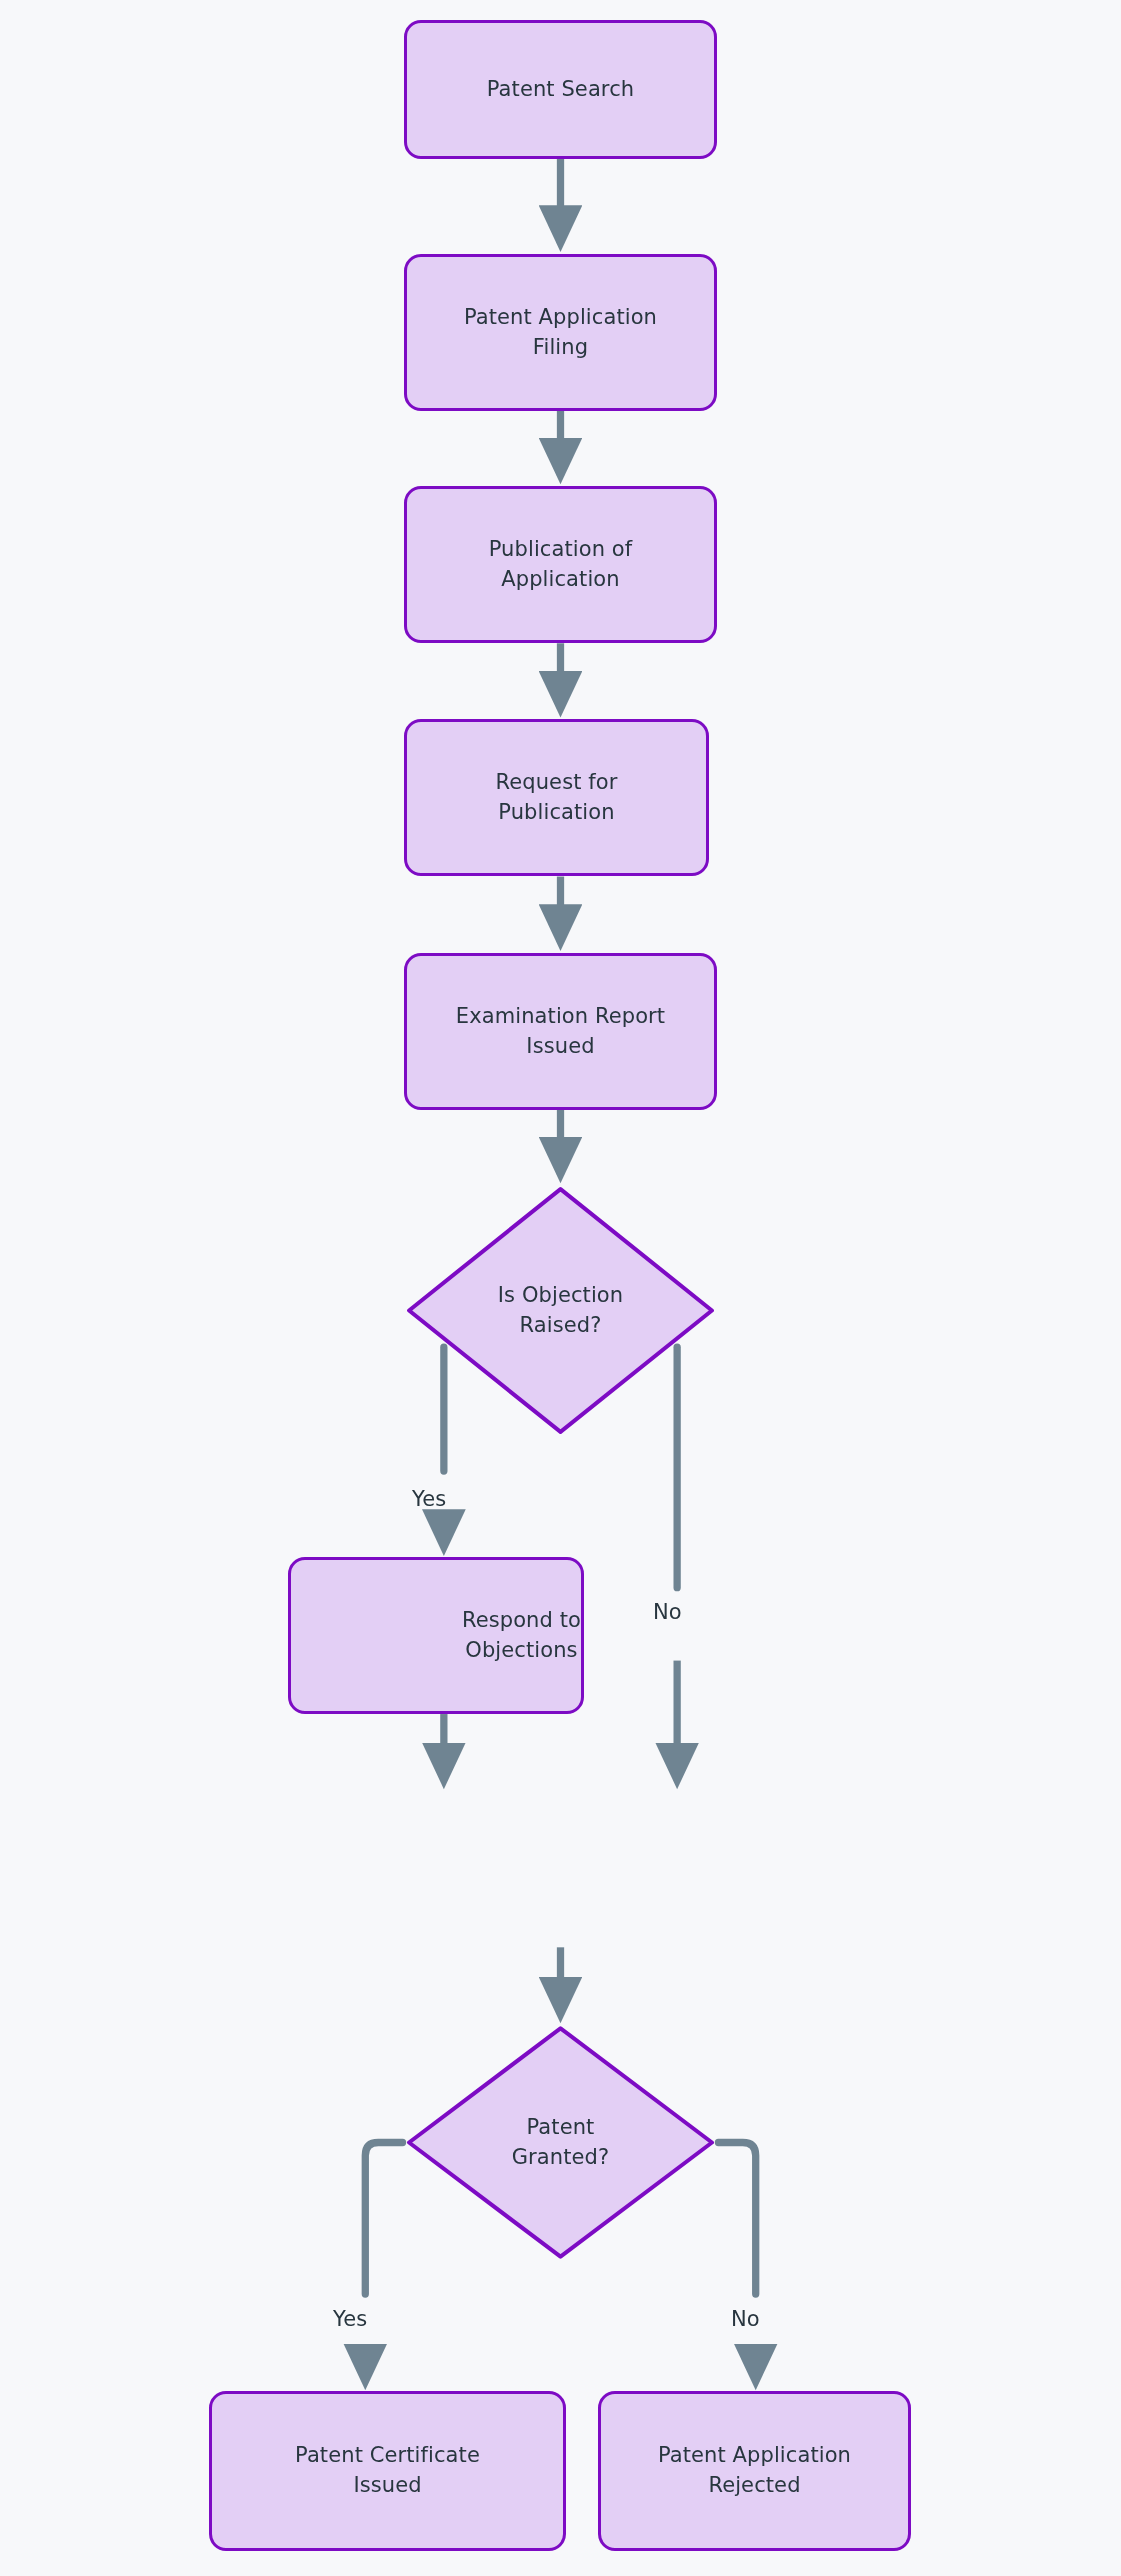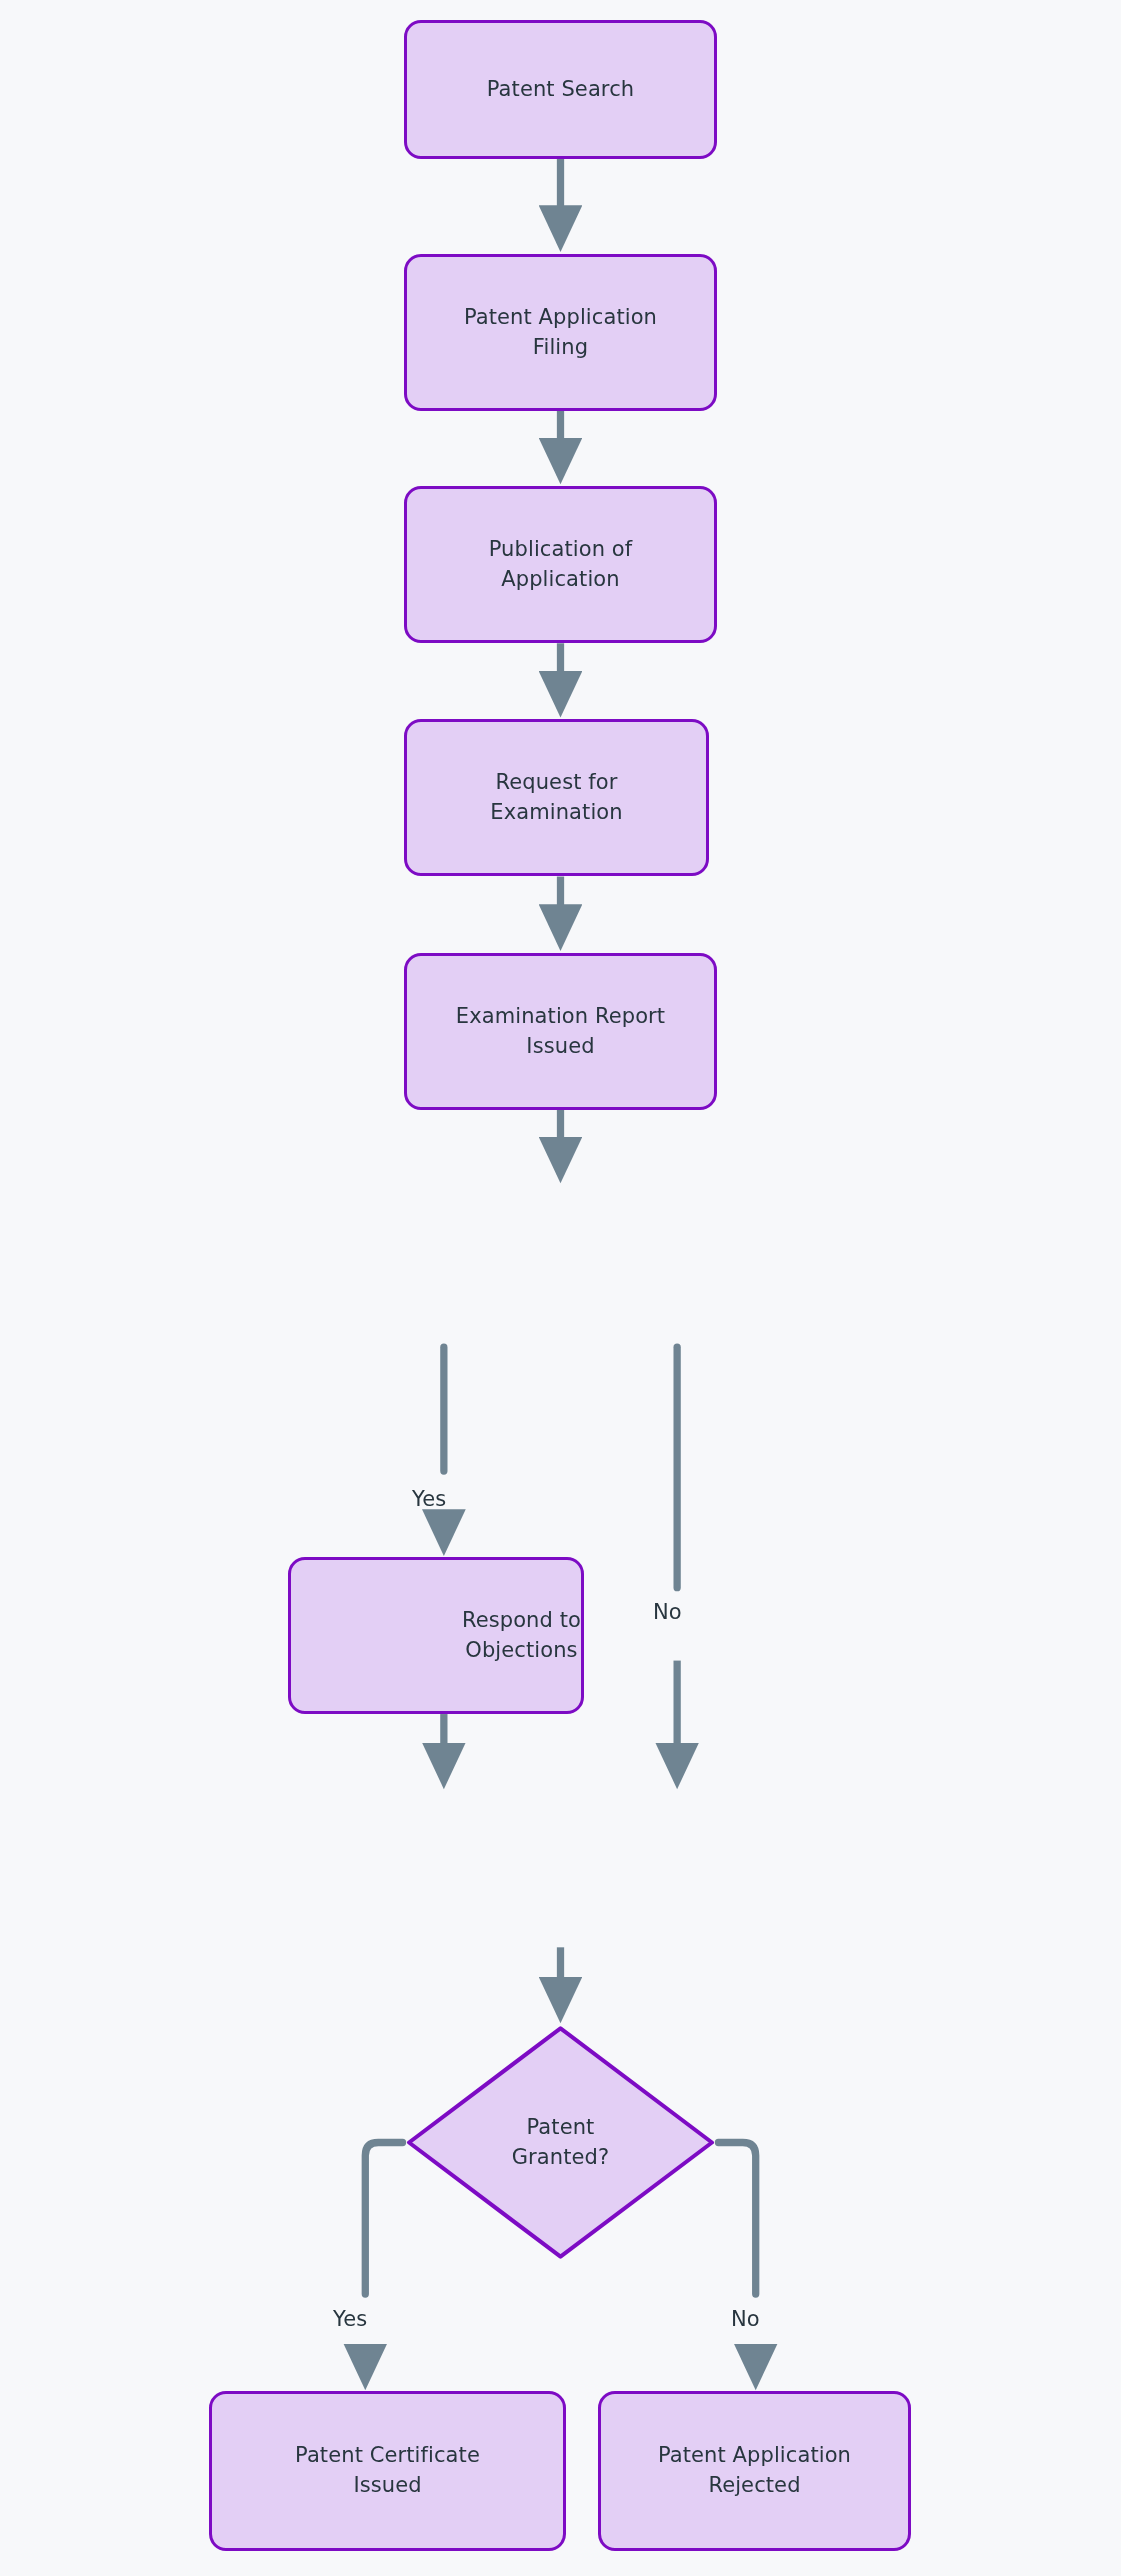--- a/index.html
+++ b/index.html
@@ -138,31 +138,40 @@
   <div class="node node-rect" style="left:404px; top:486px; width:313px; height:157px;">
     <span>
       <span>Publication of</span><br>
       <span>Application</span>
     </span>
   </div>
 
   <div class="node node-rect" style="left:404px; top:719px; width:305px; height:157px;">
     <span>
       <span>Request for</span><br>
-      <span>Examination</span>
+      <span>Publication</span>
     </span>
   </div>
 
   <div class="node node-rect" style="left:404px; top:953px; width:313px; height:157px;">
     <span>
       <span>Examination Report</span><br>
       <span>Issued</span>
     </span>
   </div>
 
+  <div class="node-diamond-wrap" style="left:405px; top:1185px; width:311px; height:251px;">
+    <svg class="diamond-svg" width="311" height="251" viewBox="0 0 384 310" xmlns="http://www.w3.org/2000/svg">
+      <polygon points="192,5 379,155 192,305 5,155" fill="#e3cff5" stroke="#7d0bc4" stroke-width="5" stroke-linejoin="round"></polygon>
+    </svg>
+    <div class="diamond-label">
+      <span>Is Objection</span><br>
+      <span>Raised?</span>
+    </div>
+  </div>
 
   <div class="node node-rect" style="left:288px; top:1557px; width:296px; height:157px;justify-content:flex-end;">
     <span>
       <span>Respond to</span><br>
       <span>Objections</span>
     </span>
   </div>
 
 
   <div class="node-diamond-wrap" style="left:405px; top:2024px; width:311px; height:237px;">

